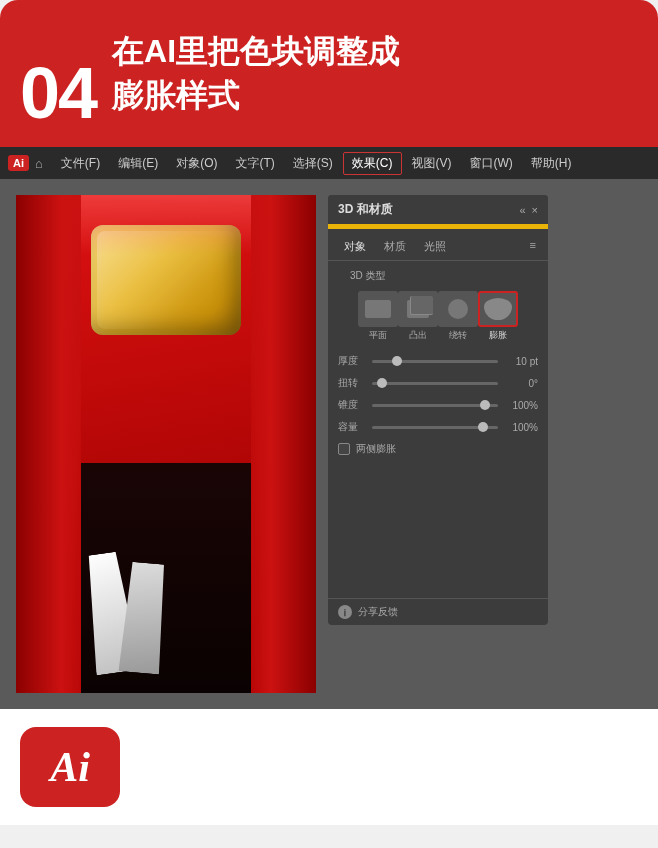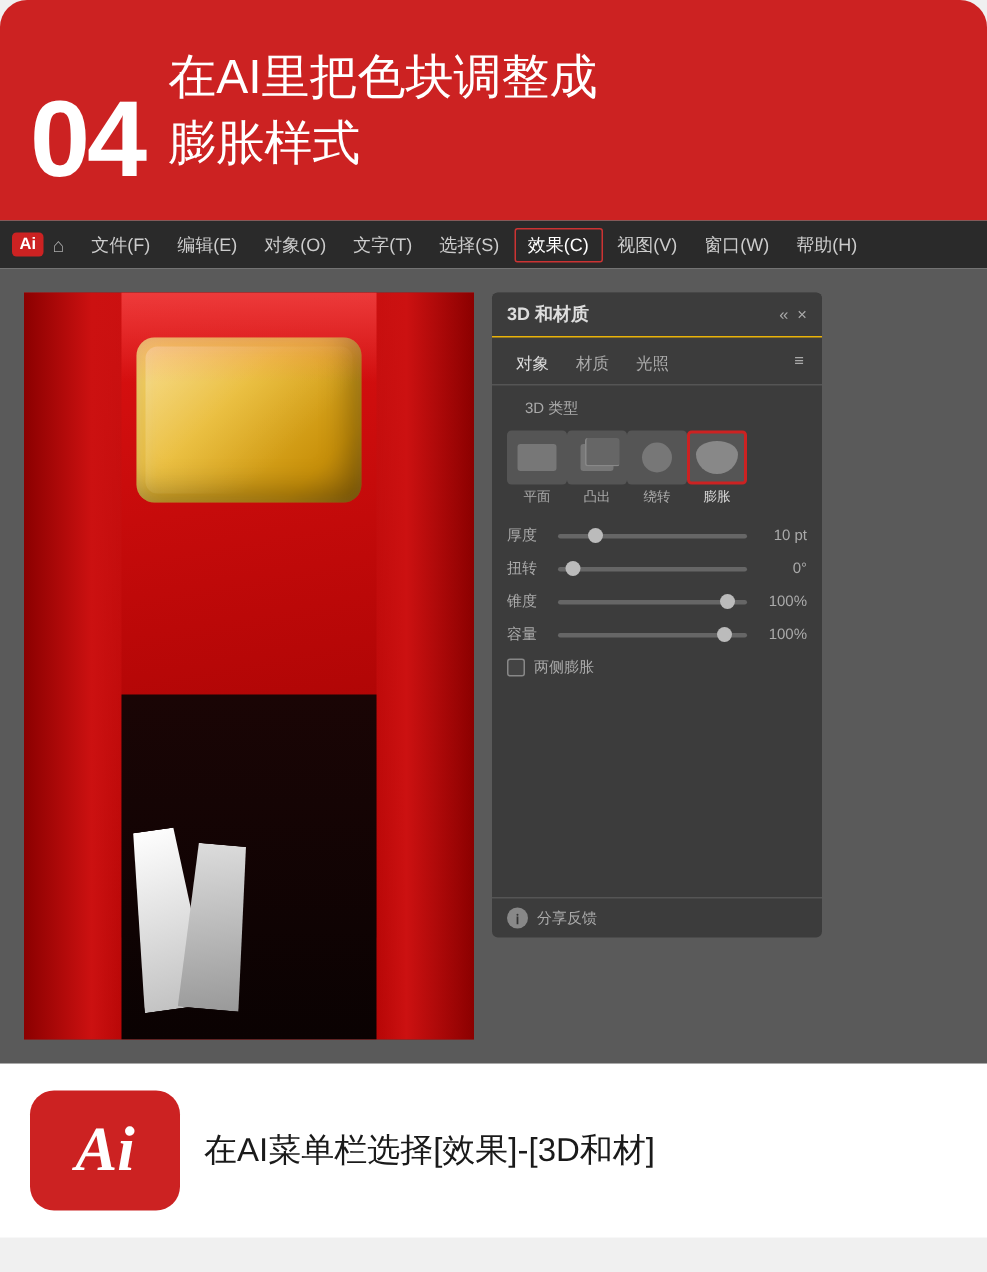--- a/index.html
+++ b/index.html
@@ -25,21 +25,21 @@
       font-size: 72px;
       font-weight: 900;
       color: white;
       line-height: 1;
       letter-spacing: -2px;
       flex-shrink: 0;
       margin-top: 39px;
     }
     .header-text {
       font-size: 32px;
-      font-weight: 400;
+      font-weight: 700;
       color: white;
       line-height: 1.35;
     }
 
     
     .menubar {
       background: #2a2a2a;
       display: flex;
       align-items: center;
       padding: 0 8px;
@@ -168,21 +168,21 @@
       display: flex;
       flex-direction: column;
       overflow: hidden;
     }
     .panel-titlebar {
       background: #3c3c3c;
       display: flex;
       align-items: center;
       justify-content: space-between;
       padding: 6px 10px;
-      border-bottom: 1px solid #eab308;
+      border-bottom: 5px solid #eab308;
     }
     .panel-title {
       color: #ddd;
       font-size: 12px;
       font-weight: 600;
     }
     .panel-controls {
       display: flex;
       gap: 6px;
       color: #aaa;
@@ -217,21 +217,21 @@
       font-size: 10px;
       padding: 8px 10px 4px;
       margin-left: 12px;
     }
 
     
     .type-buttons {
       display: flex;
       gap: 0;
       padding: 4px 10px 8px;
-      justify-content: flex-start;
+      justify-content: center;
     }
     .type-btn {
       display: flex;
       flex-direction: column;
       align-items: center;
       gap: 2px;
       cursor: pointer;
     }
     .type-btn-icon {
       width: 40px;
@@ -577,14 +577,13 @@
       <span class="share-text">分享反馈</span>
     </div>
   </div>
 
 </div>
 
 <div class="bottom-section">
   <div class="ai-logo-box">
     <span class="ai-logo-text">Ai</span>
   </div>
-  <div class="bottom-desc">在AI菜单栏选择[效果]-[3D和材]</div>
 </div>
 
 </body></html>

